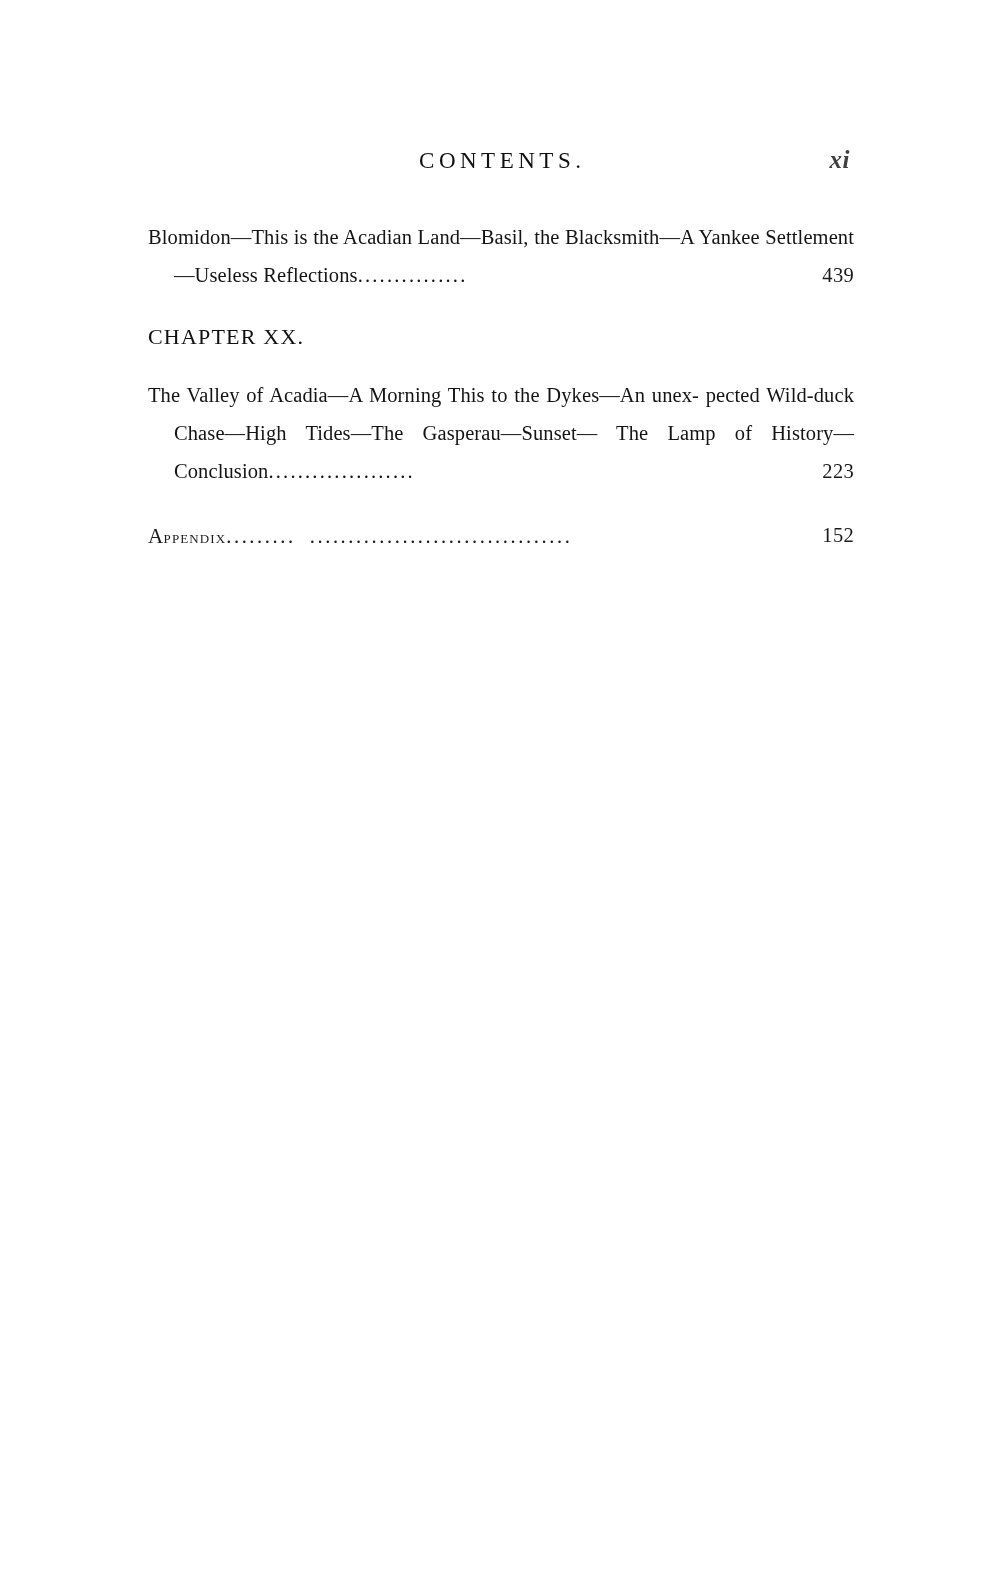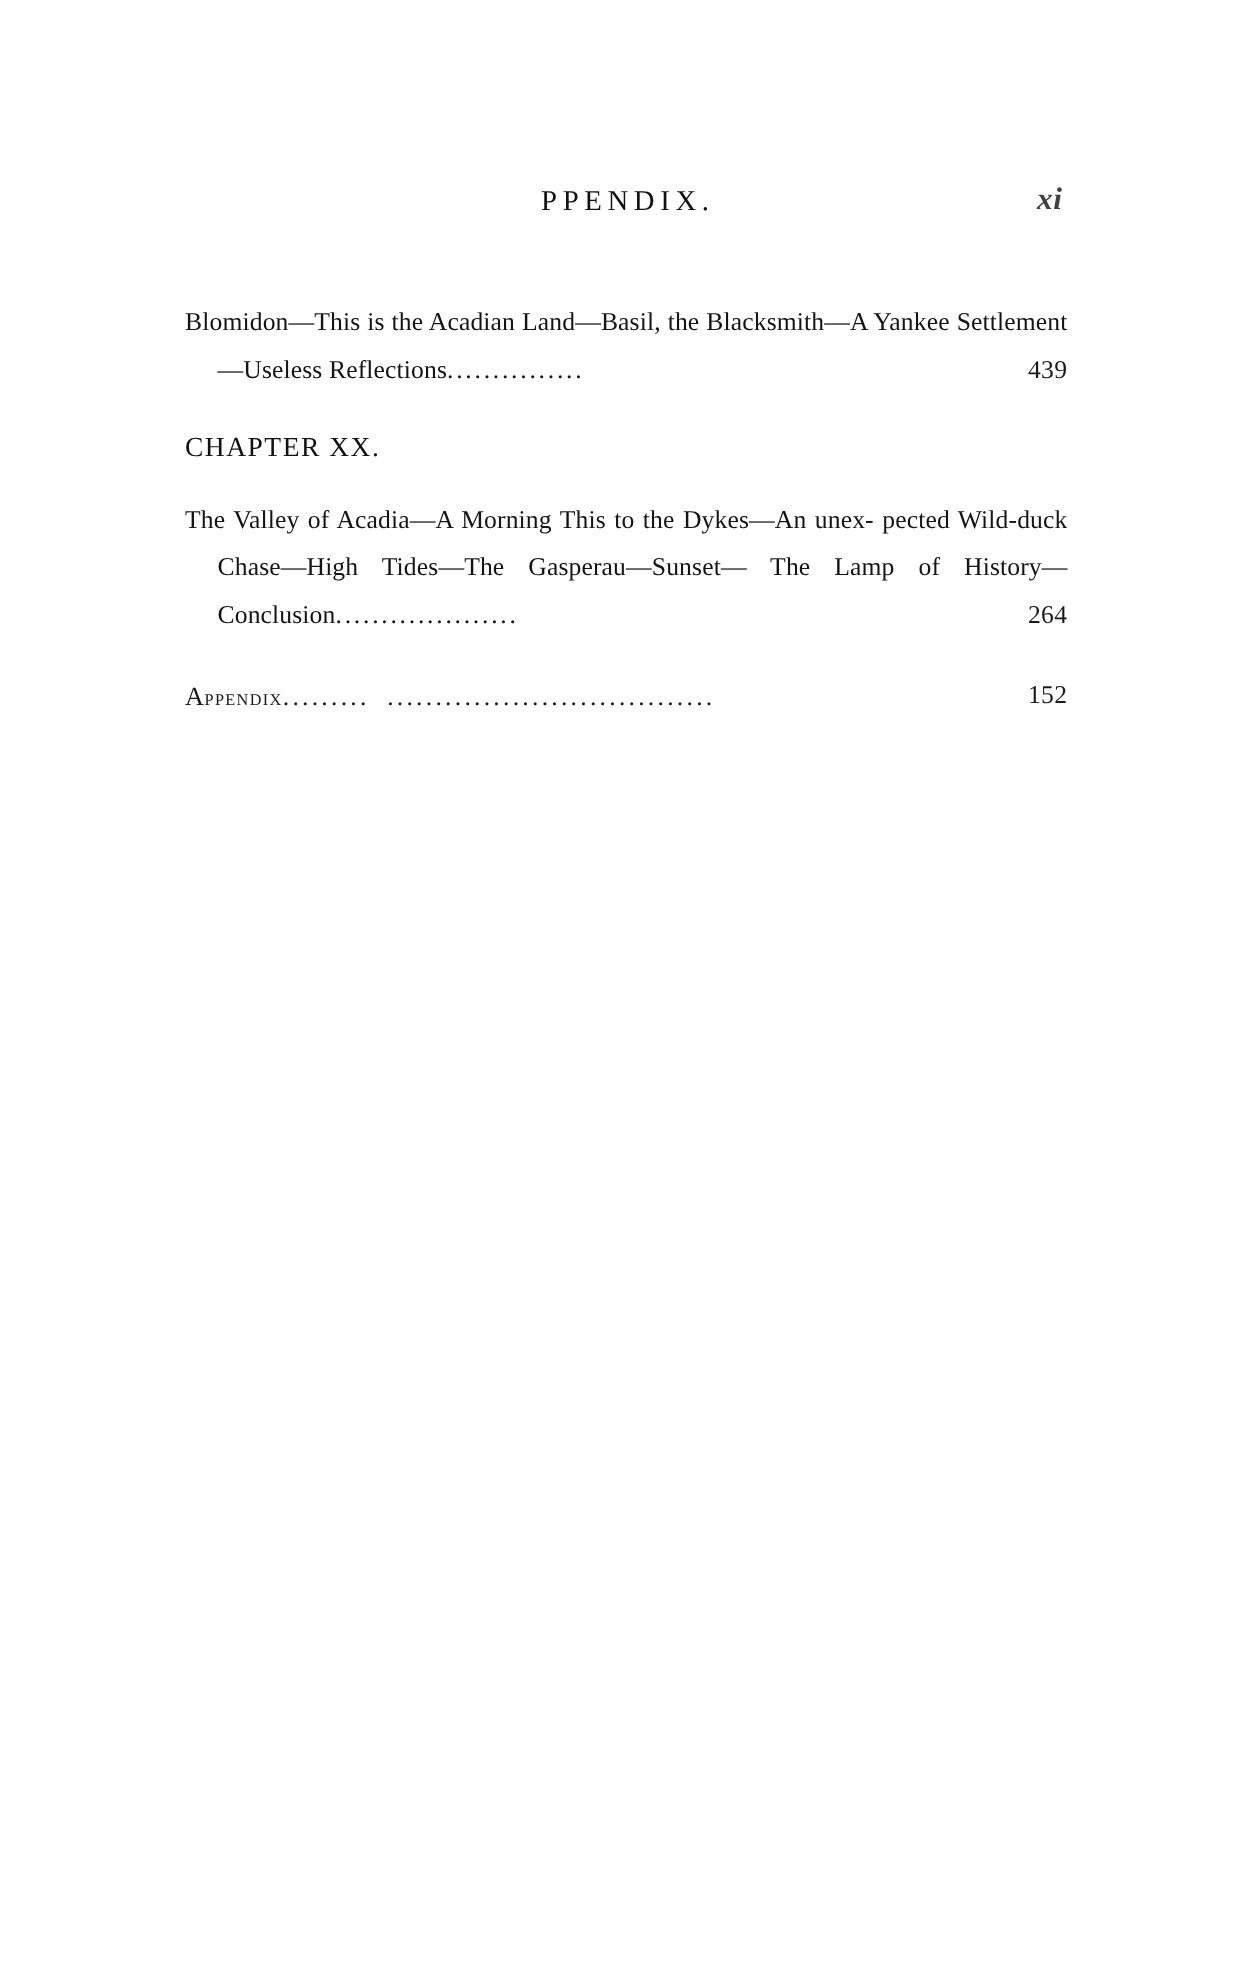--- a/index.html
+++ b/index.html
@@ -129,31 +129,31 @@
   }
   .appendix .pageno {
     position: absolute;
     right: 0;
     top: 0;
     font-size: 20.5px;
     letter-spacing: 0.3px;
   }
 
   
-  #entry-19 { width: 706px; margin-top: 21px; }
+  #entry-19 { width: 706px; }
   #entry-19 .pageno { top: 38px; }
   #entry-20 .pageno { top: 76px; }
 </style>
 </head>
 <body>
 
 <div class="page">
 
   <div class="running-head">
-    <div class="running-head-title">PPENDIX.</div>
+    <div class="running-head-title">CONTENTS.</div>
     <div class="folio">xi</div>
   </div>
 
   <div class="toc">
 
     <div class="entry indent-hanging just" id="entry-19">
       <p>
         <span>Blomidon—This is the Acadian Land—Basil, the Blacksmith—A</span>
         <span>Yankee Settlement—Useless Reflections</span><span class="leaders">...............</span>
       </p>
@@ -161,21 +161,21 @@
     </div>
 
     <div class="chapter-head">CHAPTER XX.</div>
 
     <div class="entry indent-hanging just" id="entry-20">
       <p>
         <span>The Valley of Acadia—A Morning This to the Dykes—An unex-</span>
         <span>pected Wild-duck Chase—High Tides—The Gasperau—Sunset—</span>
         <span>The Lamp of History—Conclusion</span><span class="leaders">....................</span>
       </p>
-      <span class="pageno">264</span>
+      <span class="pageno">223</span>
     </div>
 
     <div class="appendix">
       <span class="label"><span>A</span><span class="smallcaps">PPENDIX</span></span><span class="dots-a">.........</span><span class="dots-b">..................................</span>
       <span class="pageno">152</span>
     </div>
 
   </div>
 </div>
 

